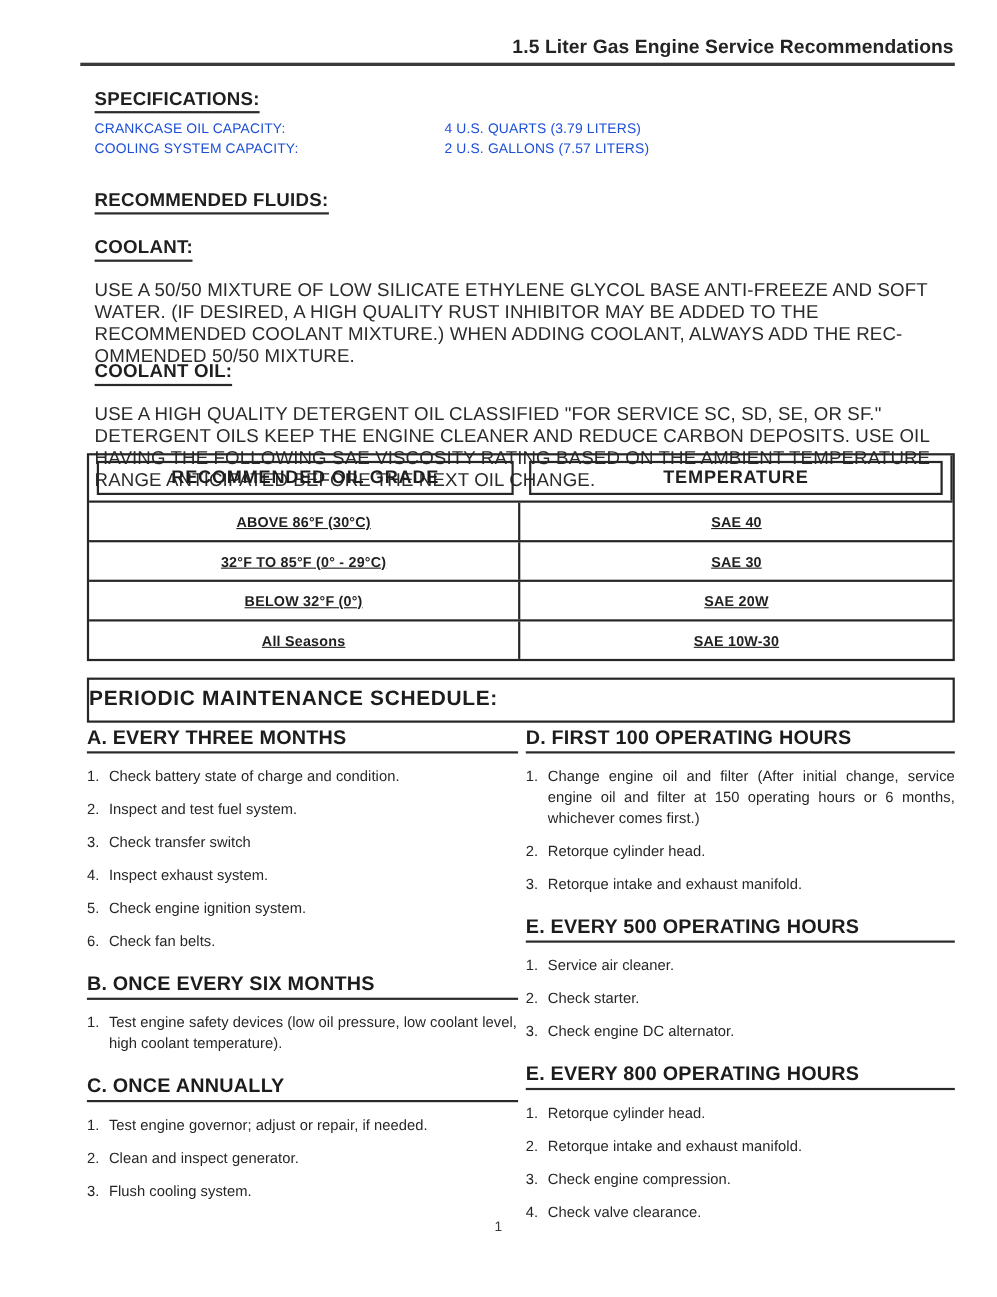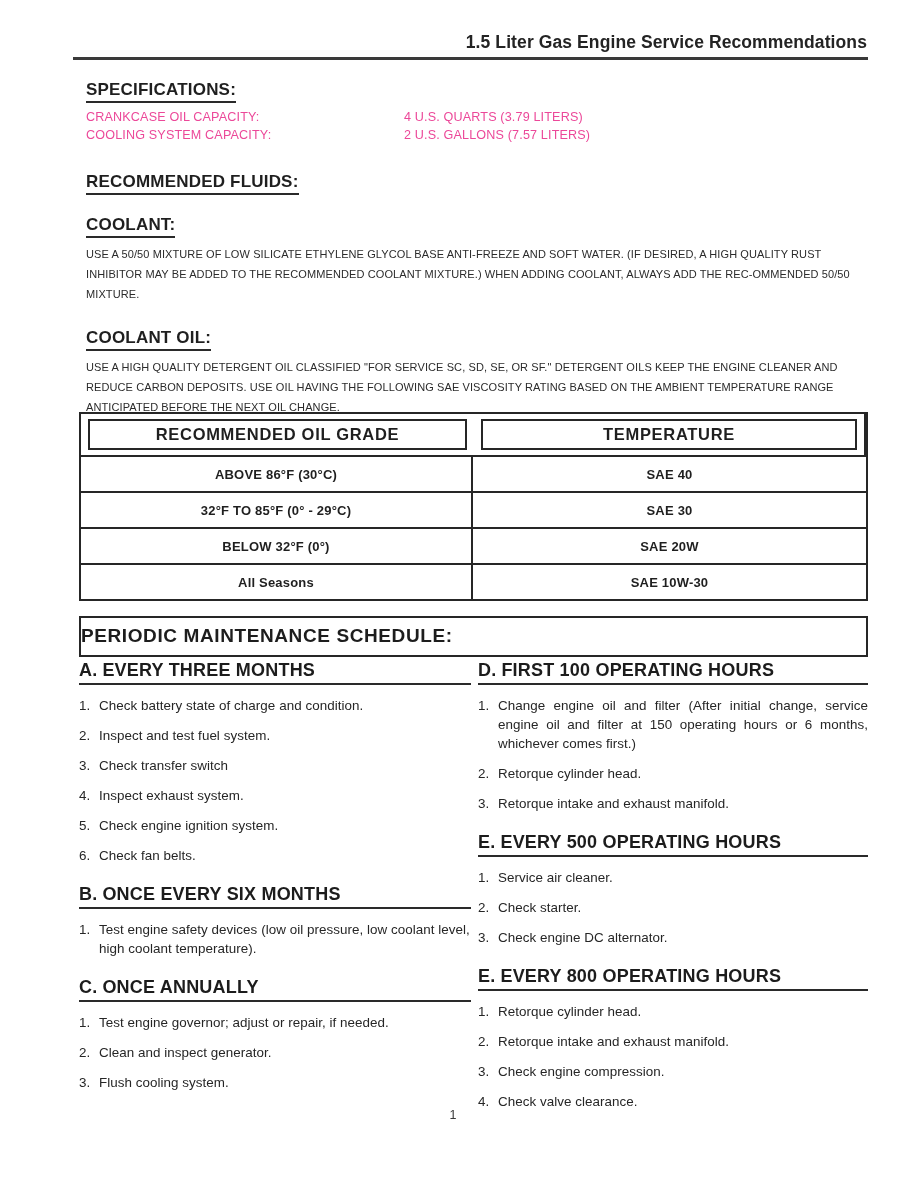--- a/index.html
+++ b/index.html
@@ -52,34 +52,34 @@
   }
 
   
   .specs { position: absolute; left: 86px; top: 80px; width: 790px; }
   .specs-rows { margin-top: 6px; }
   .spec-row {
     display: flex;
     font-size: 12.6px;
     letter-spacing: 0.15px;
     line-height: 17.5px;
-    color: #ec4899;
+    color: #1d4ed8;
   }
   .spec-label { width: 318px; flex: 0 0 318px; }
   .spec-value { flex: 1; }
 
   
   .fluids { position: absolute; left: 86px; top: 172px; width: 790px; }
 
   .coolant { position: absolute; left: 86px; top: 215px; width: 790px; }
   .oil { position: absolute; left: 86px; top: 328px; width: 790px; }
 
   .body-text {
-    margin-top: 6px;
-    font-size: 11px;
+    margin-top: 16px;
+    font-size: 17px;
     line-height: 20px;
     letter-spacing: 0.1px;
     color: #2b2b2b;
     width: 785px;
   }
 
   
   .oil-table {
     position: absolute;
     left: 79px; top: 412px;
@@ -106,21 +106,21 @@
   .otr-head .cellbox {
     width: 100%;
     border: 2px solid #262626;
     text-align: center;
     font-size: 16.5px;
     font-weight: bold;
     letter-spacing: 0.7px;
     padding: 4px 0 5px;
     line-height: 1.1;
   }
-  .otr-body .otc { height: 34px; }
+  .otr-body .otc { height: 34px; text-decoration: underline; }
 
   
   .pm-banner {
     position: absolute;
     left: 79px; top: 616px;
     width: 789px;
     border: 2px solid #262626;
     text-align: left;
     font-size: 19px;
     font-weight: bold;

